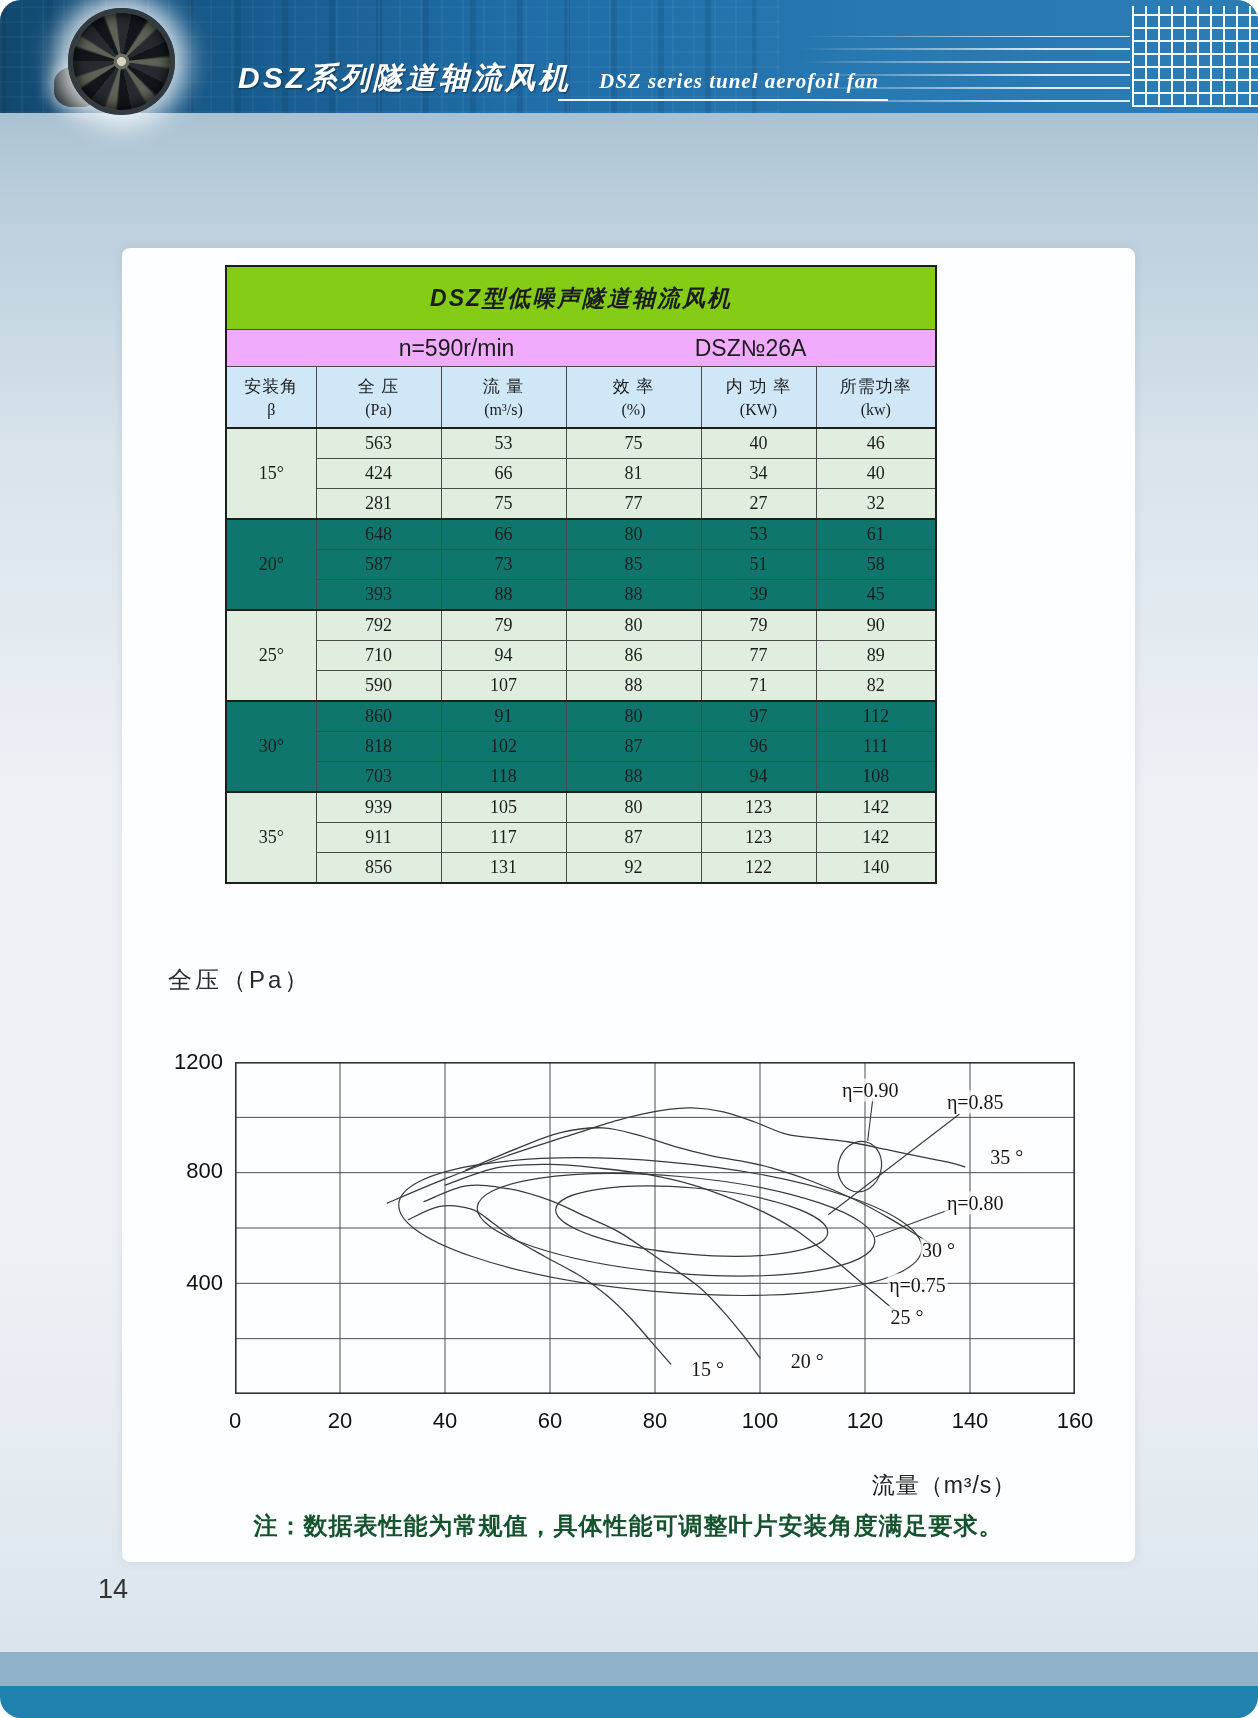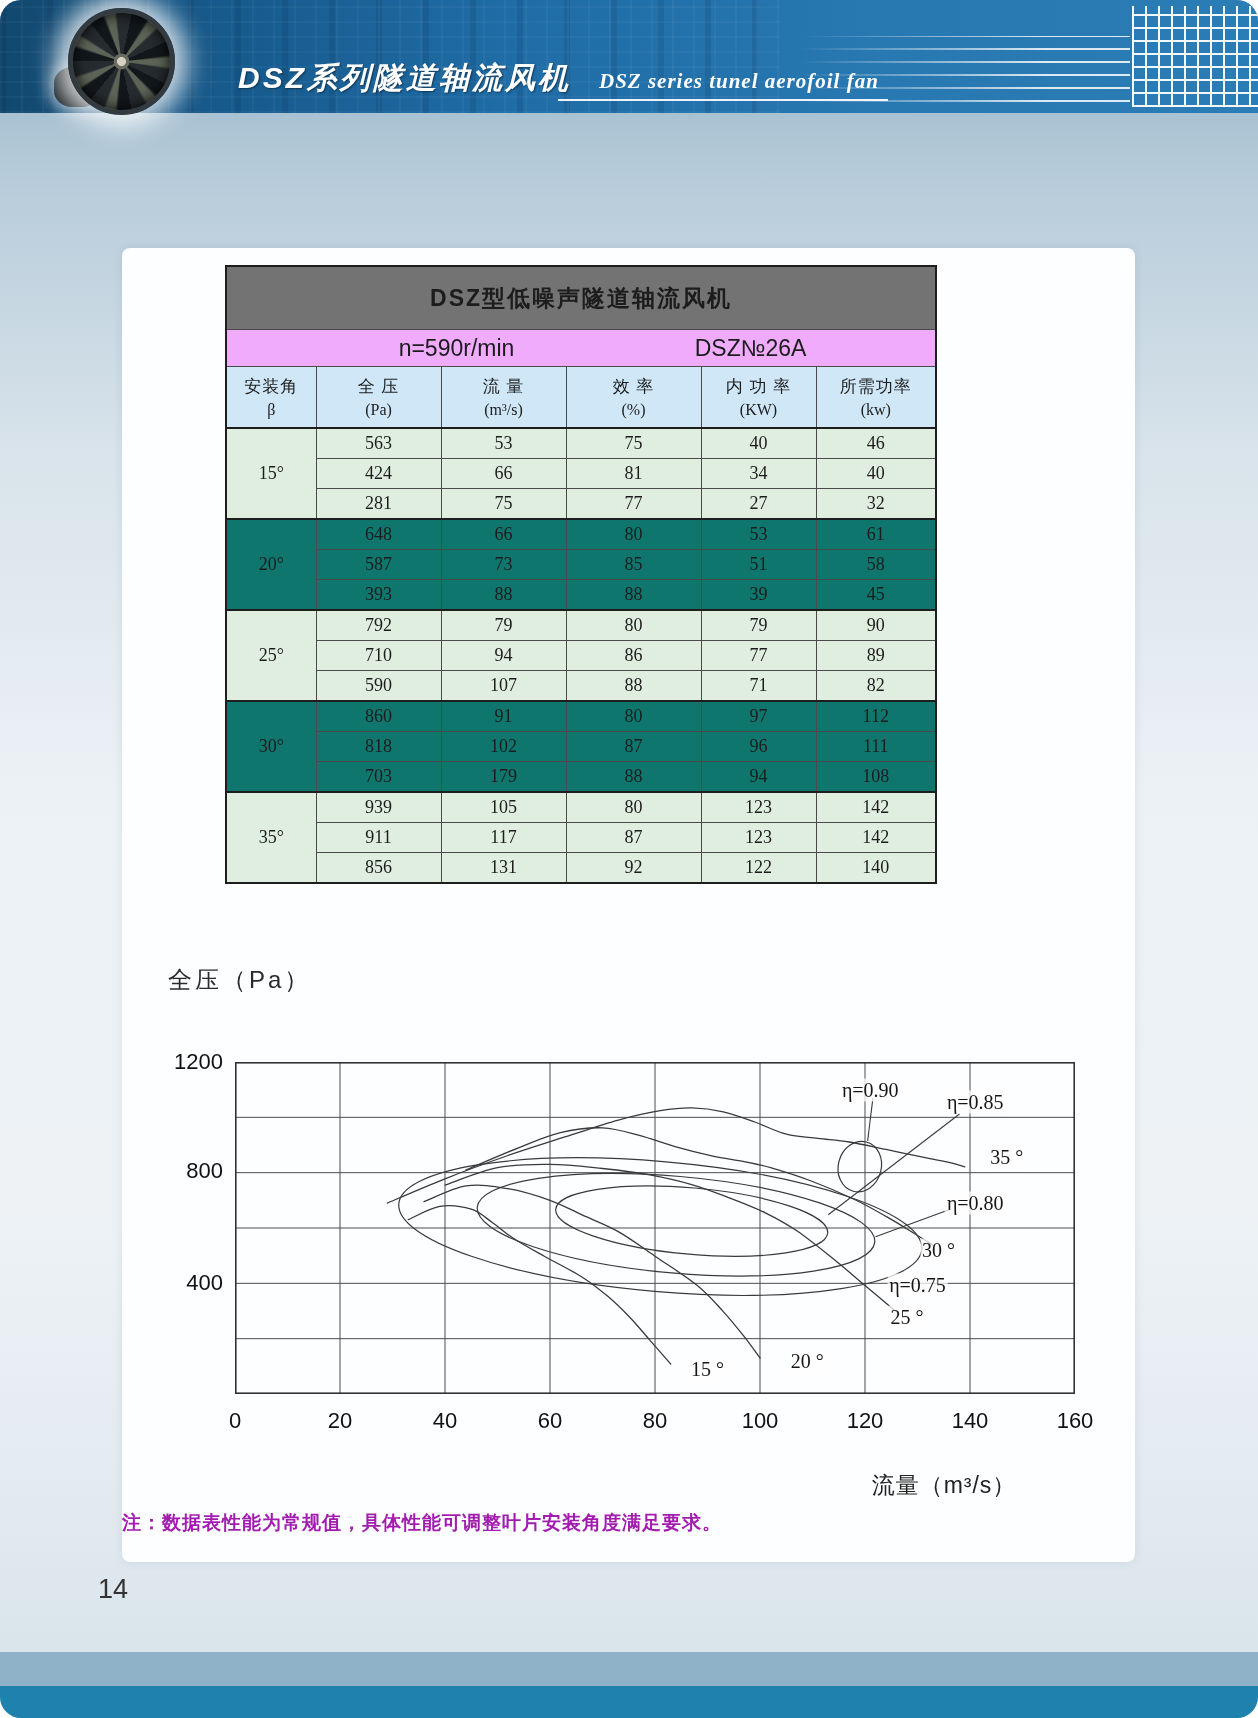--- a/index.html
+++ b/index.html
@@ -35,41 +35,41 @@
     background:
       repeating-linear-gradient(90deg,rgba(255,255,255,.95) 0 2px,transparent 2px 13px),
       repeating-linear-gradient(0deg,rgba(255,255,255,.95) 0 2px,transparent 2px 13px);}
   
   .panel{position:absolute;left:122px;top:248px;width:1013px;height:1314px;background:#fdfeff;border-radius:8px;
     box-shadow:0 0 10px rgba(60,90,110,.12);}
   
   .spec{position:absolute;left:103px;top:17px;border-collapse:collapse;table-layout:fixed;width:710px;
     border:2px solid #1e1e1e;}
   .spec td,.spec th{border:1px solid #4a4a4a;text-align:center;vertical-align:middle;padding:0;color:#1c1c1c;}
-  .t-title{background:#737373;height:62px;font-size:23px;font-weight:600;letter-spacing:2px;}
+  .t-title{background:#84cc16;height:62px;font-size:23px;font-weight:600;letter-spacing:2px;font-style:italic;}
   .t-info td{background:#f0abfc;height:36px;font-size:23px;border-left:none;border-right:none;}
   .t-info .cell-left{padding-left:120px;}
   .t-head th{background:#cfe7f7;height:60px;font-weight:400;}
   .t-head .cn{font-size:17px;letter-spacing:1px;}
   .t-head .u{font-family:"Liberation Serif","DejaVu Serif",serif;font-size:16px;margin-top:3px;}
   .spec tbody td{height:29px;font-family:"Liberation Serif","DejaVu Serif",serif;font-size:18px;}
   .spec tbody tr.gsep td{border-top:2px solid #1e1e1e;}
   .spec tbody tr.tone-green td{background:#e0eedf;}
   .spec tbody tr.tone-blue td{background:#0f766e;}
   .spec td.angle{font-size:18px;}
   
   .ylab{position:absolute;left:46px;top:716px;font-size:24px;letter-spacing:3px;color:#2a2a2a;}
   .plotwrap{position:absolute;left:113px;top:814px;width:840px;height:332px;}
   .plotwrap svg{display:block;width:840px;height:332px;}
   .ann-label{position:absolute;transform:translate(-50%,-50%);font-family:"Liberation Serif","DejaVu Serif",serif;
     font-size:20px;color:#161616;white-space:nowrap;background:rgba(253,254,255,.75);padding:0 2px;}
   .xtick{position:absolute;top:346px;transform:translate(-50%,0);font-size:22px;color:#111;}
   .ytick{position:absolute;left:-12px;transform:translate(-100%,-50%);font-size:22px;color:#111;}
   .xlab{position:absolute;left:691px;top:1222px;width:262px;text-align:center;font-size:23px;letter-spacing:1px;color:#222;}
-  .note{position:absolute;left:0;top:1262px;width:100%;text-align:left;font-size:19px;font-weight:600;color:#a21caf;letter-spacing:1px;}
+  .note{position:absolute;left:0;top:1262px;width:100%;text-align:center;font-size:24px;font-weight:600;color:#14532d;letter-spacing:1px;}
   
   .pageno{position:absolute;left:98px;top:1574px;font-size:27px;color:#333;}
   .band{position:absolute;left:0;width:1258px;}
   .band1{top:1652px;height:34px;background:#8fb2c9;}
   .band2{top:1686px;height:32px;background:#1f81ae;}
 </style>
 </head>
 <body>
 
 <div class="page">
@@ -212,21 +212,21 @@
           </tr>
           <tr class="tone-blue">
             <td>818</td>
             <td>102</td>
             <td>87</td>
             <td>96</td>
             <td>111</td>
           </tr>
           <tr class="tone-blue">
             <td>703</td>
-            <td>179</td>
+            <td>118</td>
             <td>88</td>
             <td>94</td>
             <td>108</td>
           </tr>
           <tr class="tone-green gsep">
             <td rowspan="3" class="angle">35°</td>
             <td>939</td>
             <td>105</td>
             <td>80</td>
             <td>123</td>

